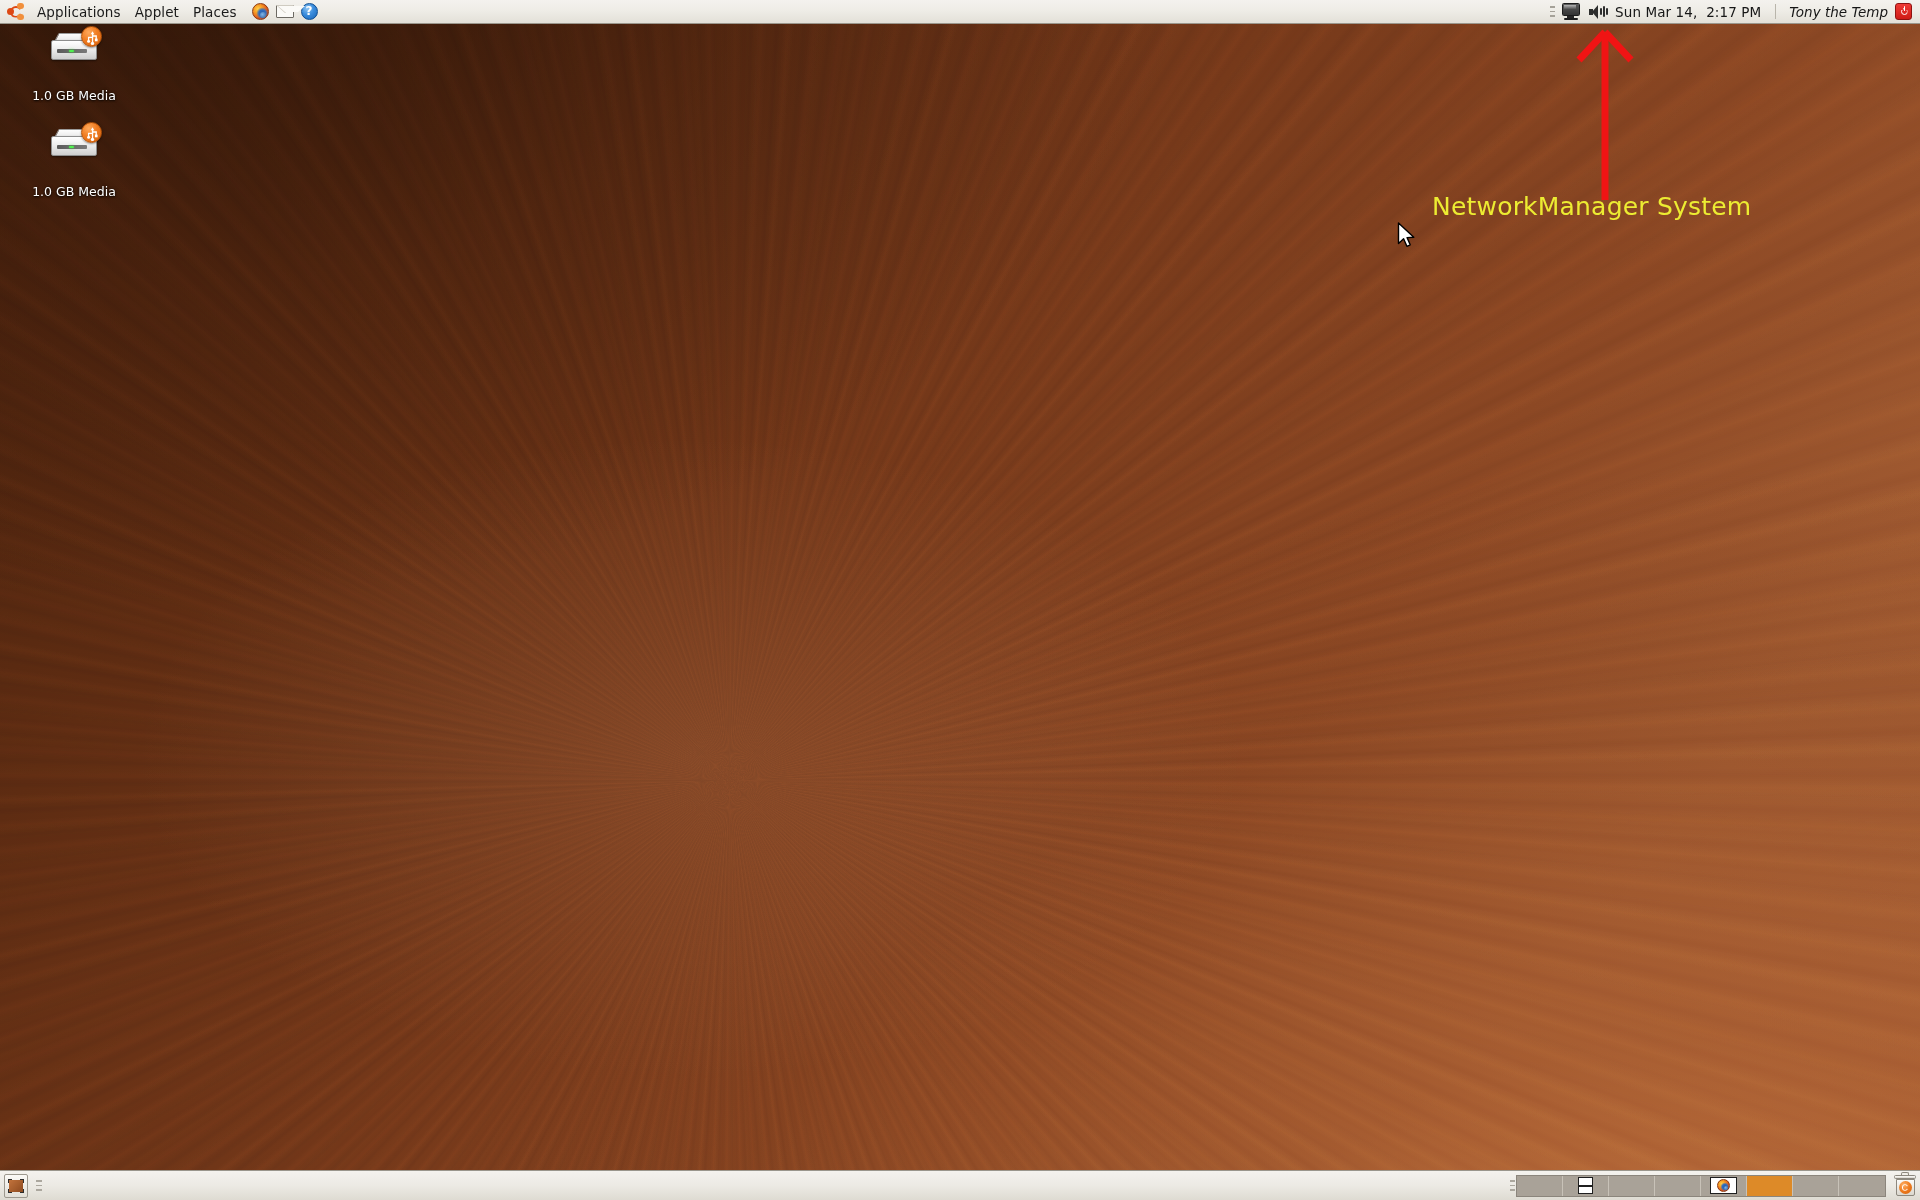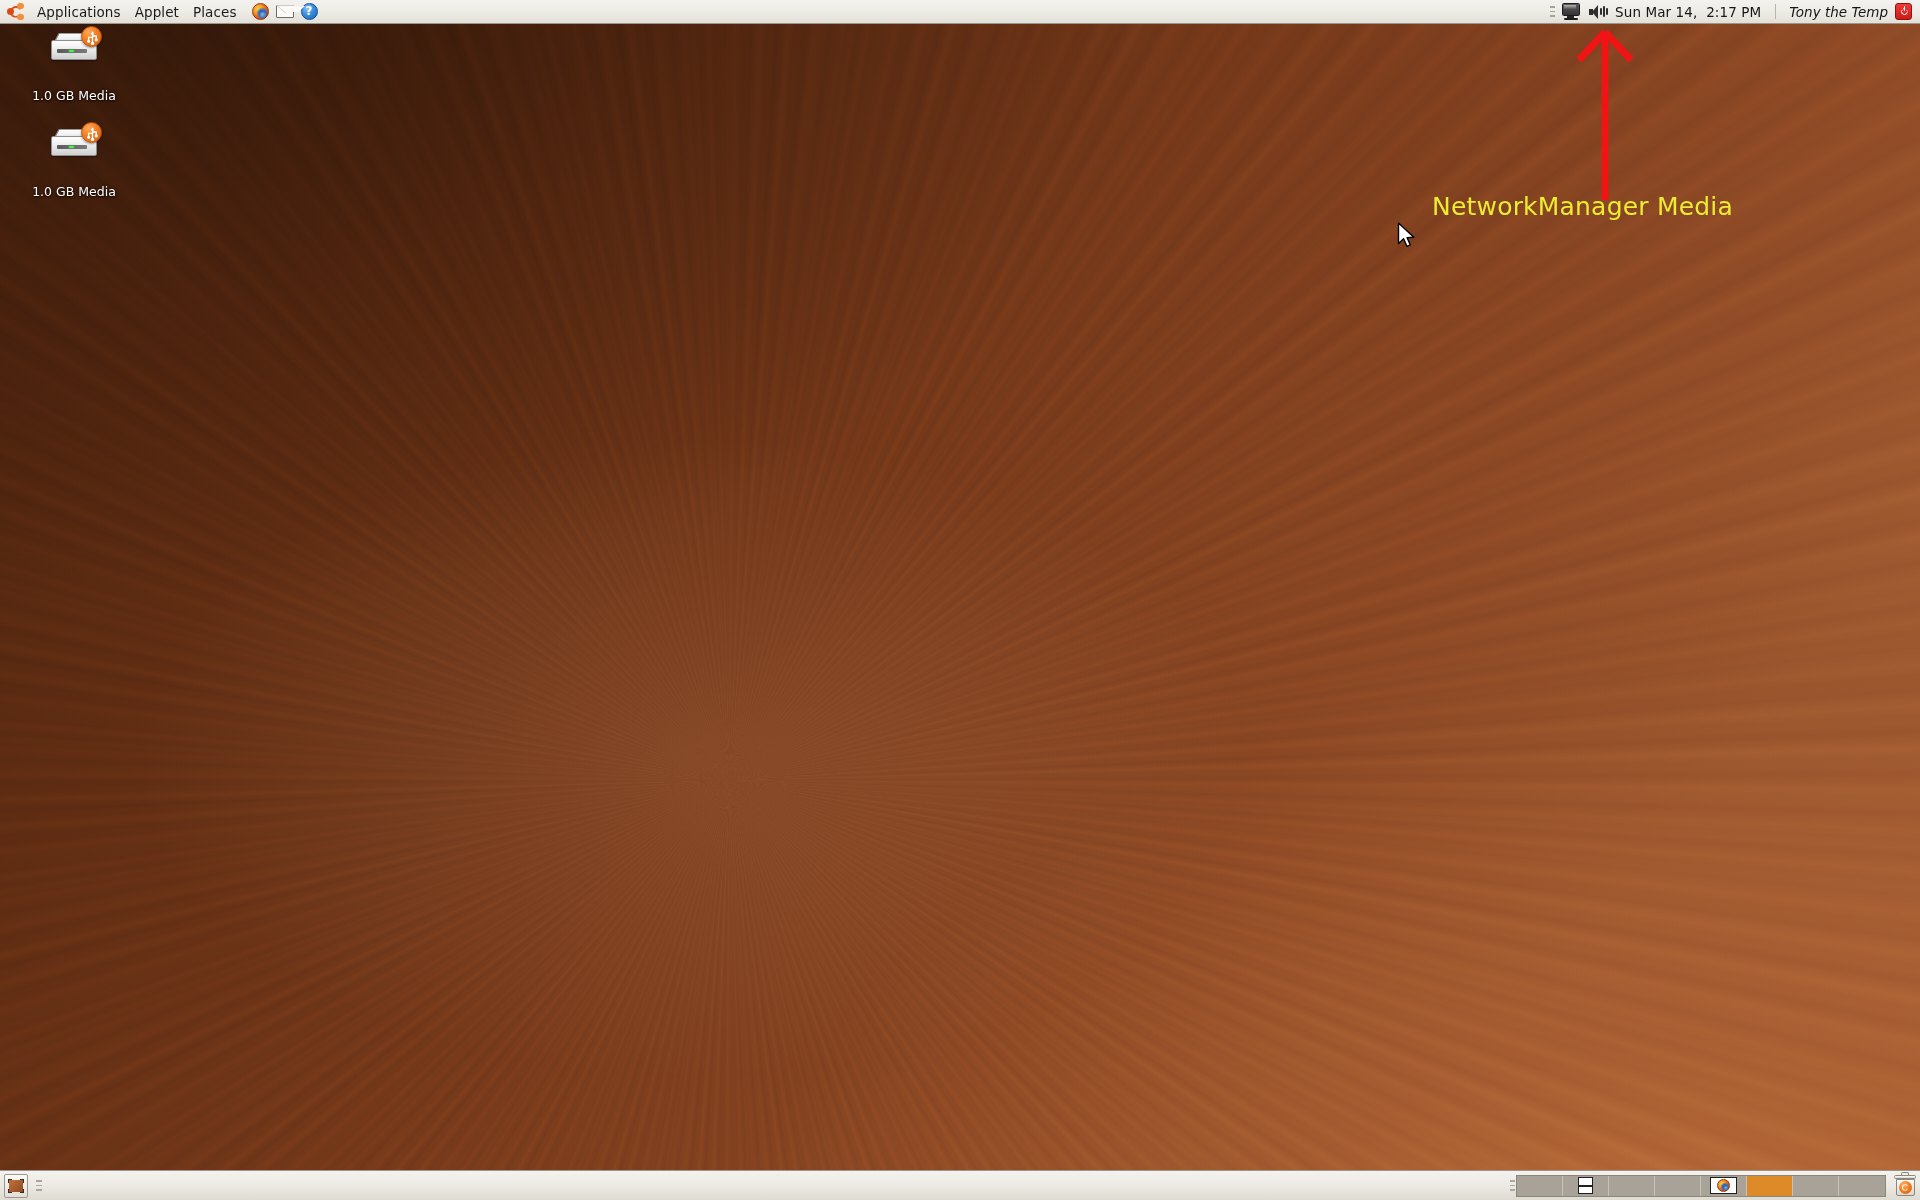--- a/index.html
+++ b/index.html
@@ -364,21 +364,21 @@
     </div>
   </div>
 </div>
 
 <svg id="annot-arrow" width="70" height="180" viewBox="0 0 70 180">
   <line x1="35" y1="178" x2="35" y2="10" stroke="#f01414" stroke-width="7" stroke-linecap="butt"></line>
   <line x1="35" y1="10" x2="9" y2="38" stroke="#f01414" stroke-width="7" stroke-linecap="butt"></line>
   <line x1="35" y1="10" x2="61" y2="38" stroke="#f01414" stroke-width="7" stroke-linecap="butt"></line>
 </svg>
 
-<div id="annot-text">NetworkManager Media</div>
+<div id="annot-text">NetworkManager System</div>
 
 <svg id="cursor" width="22" height="30" viewBox="0 0 22 30">
   <path d="M1.5 1 L1.5 21.5 L6.6 16.8 L9.9 24.3 L13.2 22.8 L10.1 15.6 L16.8 15.3 Z" fill="#ffffff" stroke="#000000" stroke-width="1.4" stroke-linejoin="round"></path>
 </svg>
 
 <div id="bottom-panel">
   <div class="show-desktop">
     <div class="sd-inner">
       <span class="sd-corner c-tl"></span>
       <span class="sd-corner c-tr"></span>

